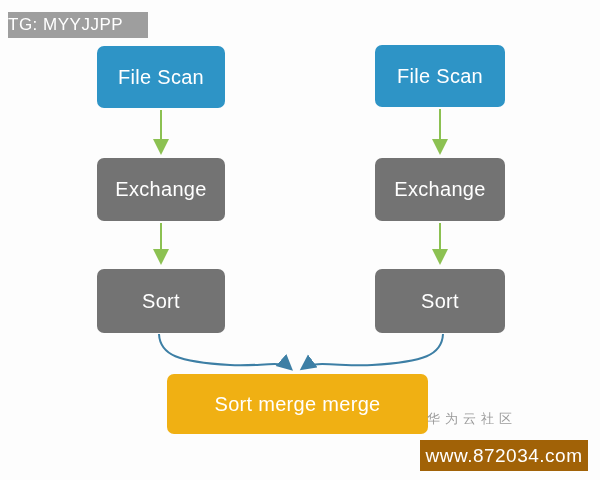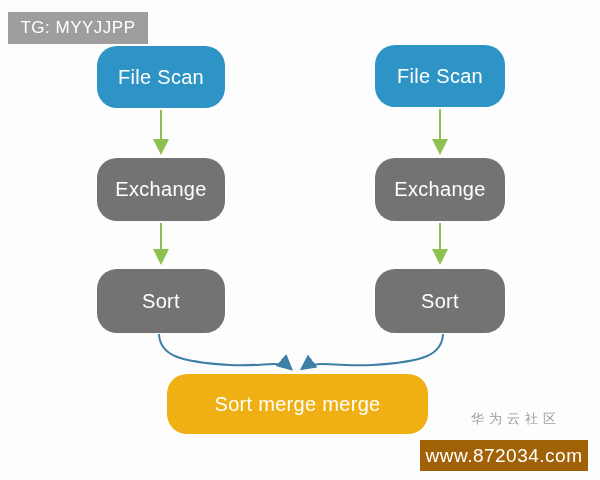--- a/index.html
+++ b/index.html
@@ -2,42 +2,42 @@
 <html><head>
 <meta charset="utf-8">
 <style>
   html,body{margin:0;padding:0;background:#ffffff;}
   .canvas{
     position:relative;width:600px;height:480px;background:#fdfdfd;
     font-family:"Liberation Sans",sans-serif;overflow:hidden;
   }
   .node{
     position:absolute;display:flex;align-items:center;justify-content:center;
-    color:#ffffff;border-radius:20px;font-size:20px;letter-spacing:.3px;
+    color:#ffffff;border-radius:7px;font-size:20px;letter-spacing:.3px;
   }
   .node-blue{background:#2e94c6;}
   .node-purple{background:#737373;}
   .node-yellow{background:#f0b013;}
 
   .fs-left {left:97px; top:46px; width:128px;height:62px;}
   .fs-right{left:375px;top:45px; width:130px;height:62px;}
   .ex-left {left:97px; top:158px;width:128px;height:63px;}
   .ex-right{left:375px;top:158px;width:130px;height:63px;}
   .so-left {left:97px; top:269px;width:128px;height:64px;}
   .so-right{left:375px;top:269px;width:130px;height:64px;}
   .smj     {left:167px;top:374px;width:261px;height:60px;font-size:20px;}
 
   .badge{
-    position:absolute;left:8px;top:12px;width:140px;height:32px;
+    position:absolute;left:8px;top:12px;width:140px;height:26px;
     background:#9e9e9e;color:#ffffff;font-size:17px;
-    display:flex;align-items:center;justify-content:center;letter-spacing:.5px;
+    display:flex;align-items:center;letter-spacing:.5px;
   }
   .community{
     position:absolute;left:427px;top:410px;color:#9a9a9a;
-    font-size:13px;letter-spacing:5px;white-space:nowrap;margin-left:44px;
+    font-size:13px;letter-spacing:5px;white-space:nowrap;
   }
   .sitebar{
     position:absolute;left:420px;top:440px;width:168px;height:31px;
     background:#a16207;color:#ffffff;font-size:19px;
     display:flex;align-items:center;justify-content:center;letter-spacing:.5px;
   }
   svg.arrows{position:absolute;left:0;top:0;pointer-events:none;}
 </style>
 </head>
 <body>

